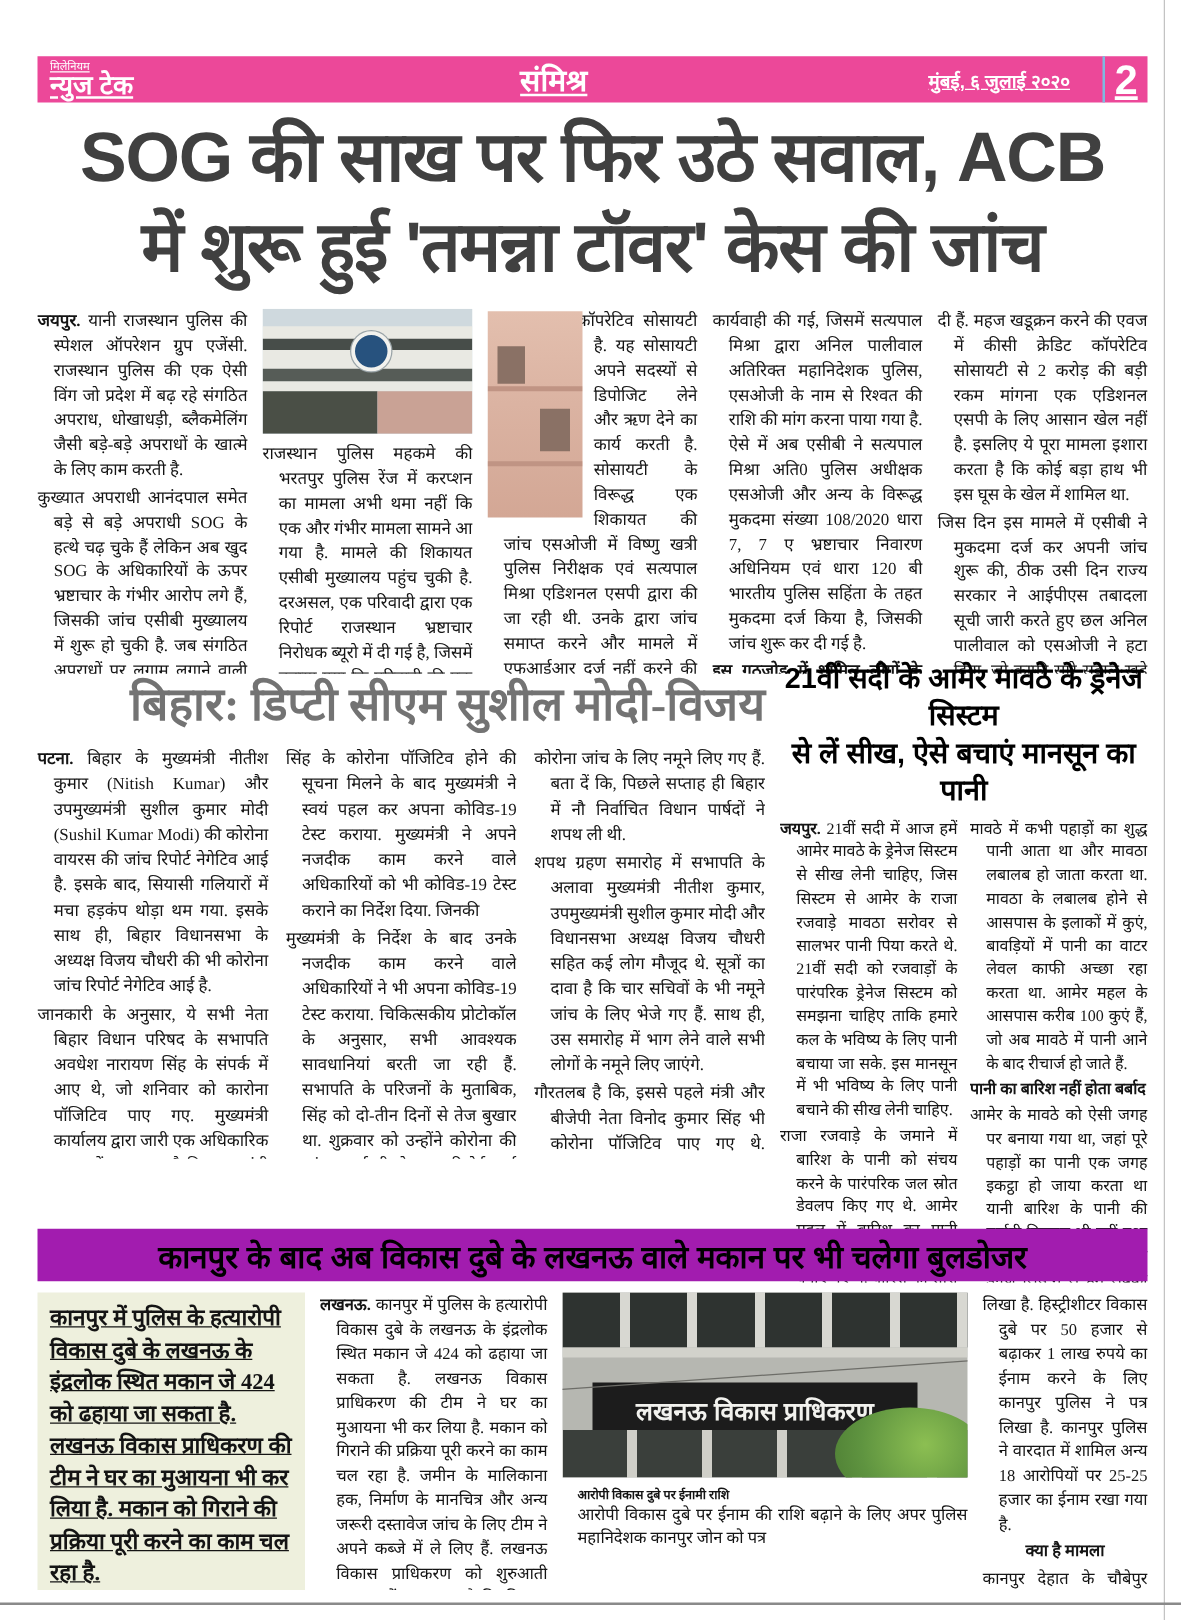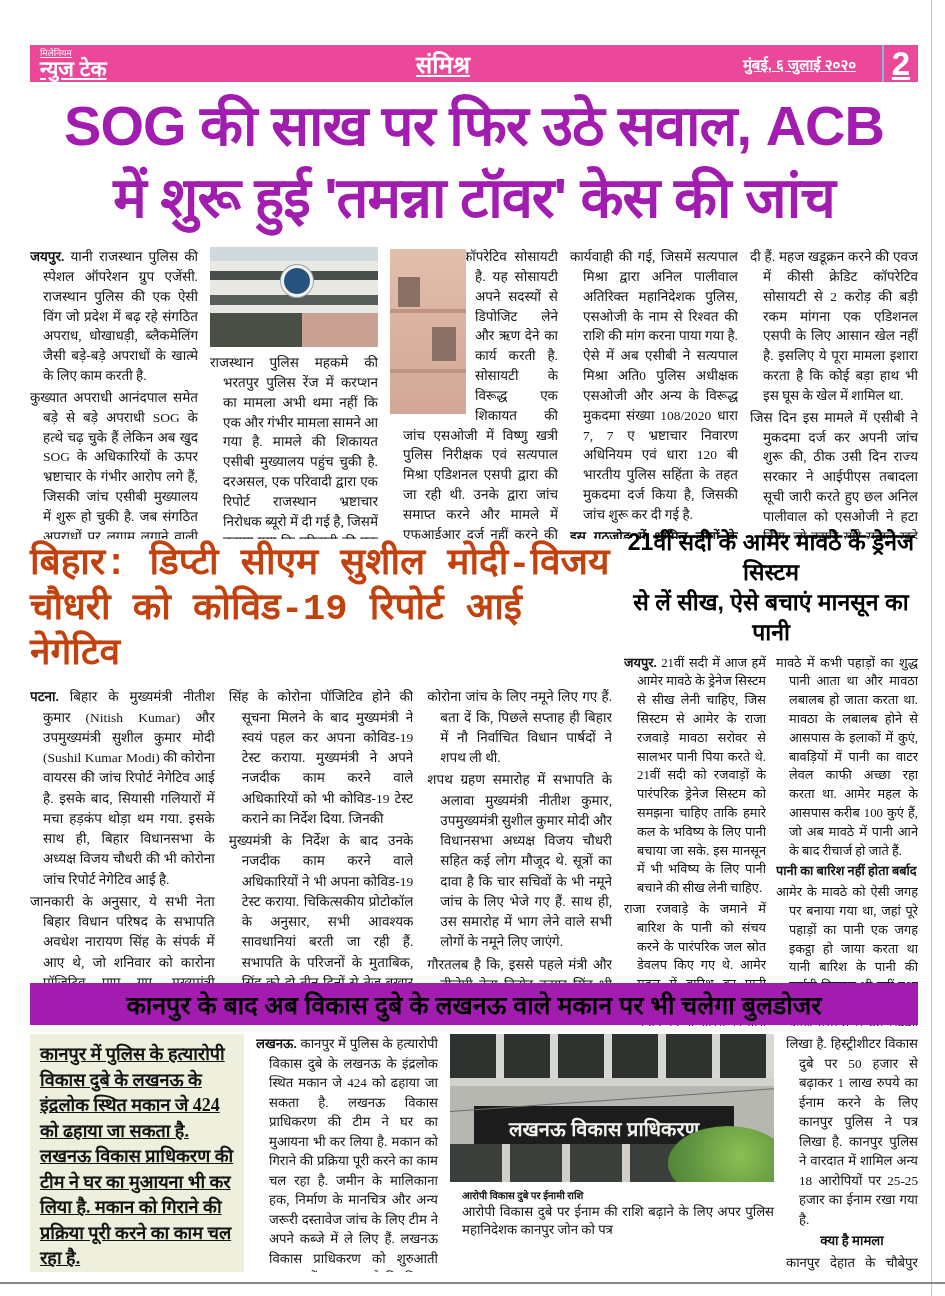--- a/index.html
+++ b/index.html
@@ -17,21 +17,21 @@
   .mast-center{flex:1;text-align:center;font-size:24px;font-weight:700;font-family:"Liberation Sans",sans-serif;}
   .mast-date{width:210px;text-align:right;font-size:15px;font-weight:700;padding-right:26px;
              font-family:"Liberation Sans",sans-serif;}
   .mast-pageno{width:34px;height:100%;display:flex;align-items:center;justify-content:center;
                border-left:2px solid #7db9e0;font-size:33px;font-weight:800;
                font-family:"Liberation Sans",sans-serif;}
 
   
   .main-headline{position:absolute;left:30px;top:90px;width:888px;height:152px;text-align:center;
                  font-family:"Liberation Sans","DejaVu Sans",sans-serif;font-weight:800;
-                 font-size:56px;line-height:1.28;letter-spacing:-1px;color:#a21caf;}
+                 font-size:56px;line-height:1.28;letter-spacing:-1px;color:#404040;}
 
   
   .cols{display:flex;}
   .col{flex:1;overflow:hidden;text-align:justify;}
   .hp{margin:0 0 2px 0;padding-left:13px;text-indent:-13px;}
   .lead-in{font-weight:700;}
   .subhead-inline{font-weight:700;margin:0 0 2px 0;}
   .subhead-center{font-weight:700;text-align:center;margin:2px 0;}
 
   .story1{position:absolute;left:30px;top:247px;width:888px;height:292px;}
@@ -51,22 +51,22 @@
   
   .photo2{float:left;width:76px;height:165px;margin:2px 9px 4px 0;position:relative;overflow:hidden;
           background:linear-gradient(180deg,#e3bfae 0%,#dbb3a2 45%,#d3a795 100%);}
   .p2-win1,.p2-win2{position:absolute;background:#8a7165;}
   .p2-win1{left:8px;top:28px;width:22px;height:30px;}
   .p2-win2{left:42px;top:78px;width:24px;height:34px;}
   .p2-ledge{position:absolute;left:0;right:0;height:4px;background:#c09484;}
 
   
   .bihar{position:absolute;left:30px;top:542px;width:582px;height:438px;}
-  .bihar-headline{text-align:left;font-family:Liberation Mono, monospace;
-                  font-weight:800;font-size:37px;line-height:1.22;color:#c2410c;}
+  .bihar-headline{text-align:right;font-family:Liberation Serif, serif;
+                  font-weight:800;font-size:37px;line-height:1.22;color:#737373;}
   .bihar .cols{gap:14px;height:330px;margin-top:10px;}
   .bihar .col{font-size:13.5px;line-height:1.5;}
 
   
   .amer{position:absolute;left:624px;top:528px;width:294px;height:452px;}
   .amer-headline{text-align:center;font-family:"Liberation Sans","DejaVu Sans",sans-serif;
                  font-weight:800;font-size:23px;line-height:1.3;color:#000;}
   .amer .cols{gap:10px;height:372px;margin-top:6px;}
   .amer .col{font-size:12.8px;line-height:1.47;}
 
@@ -157,21 +157,20 @@
         <p class="hp">दी हैं. महज खडूक्रन करने की एवज में कीसी क्रेडिट कॉपरेटिव सोसायटी से 2 करोड़ की बड़ी रकम मांगना एक एडिशनल एसपी के लिए आसान खेल नहीं है. इसलिए ये पूरा मामला इशारा करता है कि कोई बड़ा हाथ भी इस घूस के खेल में शामिल था.</p>
         <p class="hp">जिस दिन इस मामले में एसीबी ने मुकदमा दर्ज कर अपनी जांच शुरू की, ठीक उसी दिन राज्य सरकार ने आईपीएस तबादला सूची जारी करते हुए छल अनिल पालीवाल को एसओजी ने हटा दिया, जो काफी सारे सवाल खड़े करता है.</p>
 
       </div>
     </div>
   </div>
 
   <div class="bihar">
     <div class="bihar-headline">
       <div>बिहार: डिप्टी सीएम सुशील मोदी-विजय</div>
-      <div>चौधरी को कोविड-19 रिपोर्ट आई नेगेटिव</div>
     </div>
     <div class="cols">
       <div class="col">
         <p class="hp"><span class="lead-in">पटना.</span> <span>बिहार के मुख्यमंत्री नीतीश कुमार (Nitish Kumar) और उपमुख्यमंत्री सुशील कुमार मोदी (Sushil Kumar Modi) की कोरोना वायरस की जांच रिपोर्ट नेगेटिव आई है. इसके बाद, सियासी गलियारों में मचा हड़कंप थोड़ा थम गया. इसके साथ ही, बिहार विधानसभा के अध्यक्ष विजय चौधरी की भी कोरोना जांच रिपोर्ट नेगेटिव आई है.</span></p>
         <p class="hp">जानकारी के अनुसार, ये सभी नेता बिहार विधान परिषद के सभापति अवधेश नारायण सिंह के संपर्क में आए थे, जो शनिवार को कारोना पॉजिटिव पाए गए. मुख्यमंत्री कार्यालय द्वारा जारी एक अधिकारिक बयान में कहा गया है कि, मुख्यमंत्री नीतीश कुमार ने शनिवार को स्वयं पहल कर अपना कोविड-19 टेस्ट कराया. मुख्यमंत्री बिहार विधान परिषद के सभापति अवधेश नारायण सिंह के साथ हाल ही में कार्यक्रम में शामिल हुए थे.</p>
       </div>
       <div class="col">
         <p class="hp">सिंह के कोरोना पॉजिटिव होने की सूचना मिलने के बाद मुख्यमंत्री ने स्वयं पहल कर अपना कोविड-19 टेस्ट कराया. मुख्यमंत्री ने अपने नजदीक काम करने वाले अधिकारियों को भी कोविड-19 टेस्ट कराने का निर्देश दिया. जिनकी</p>
         <p class="hp">मुख्यमंत्री के निर्देश के बाद उनके नजदीक काम करने वाले अधिकारियों ने भी अपना कोविड-19 टेस्ट कराया. चिकित्सकीय प्रोटोकॉल के अनुसार, सभी आवश्यक सावधानियां बरती जा रही हैं. सभापति के परिजनों के मुताबिक, सिंह को दो-तीन दिनों से तेज बुखार था. शुक्रवार को उन्होंने कोरोना की जांच कराई थी. देर शाम रिपोर्ट आई तो पति-पत्नी दोनों कोरोना पॉजिटिव पाए गए.</p>
 

